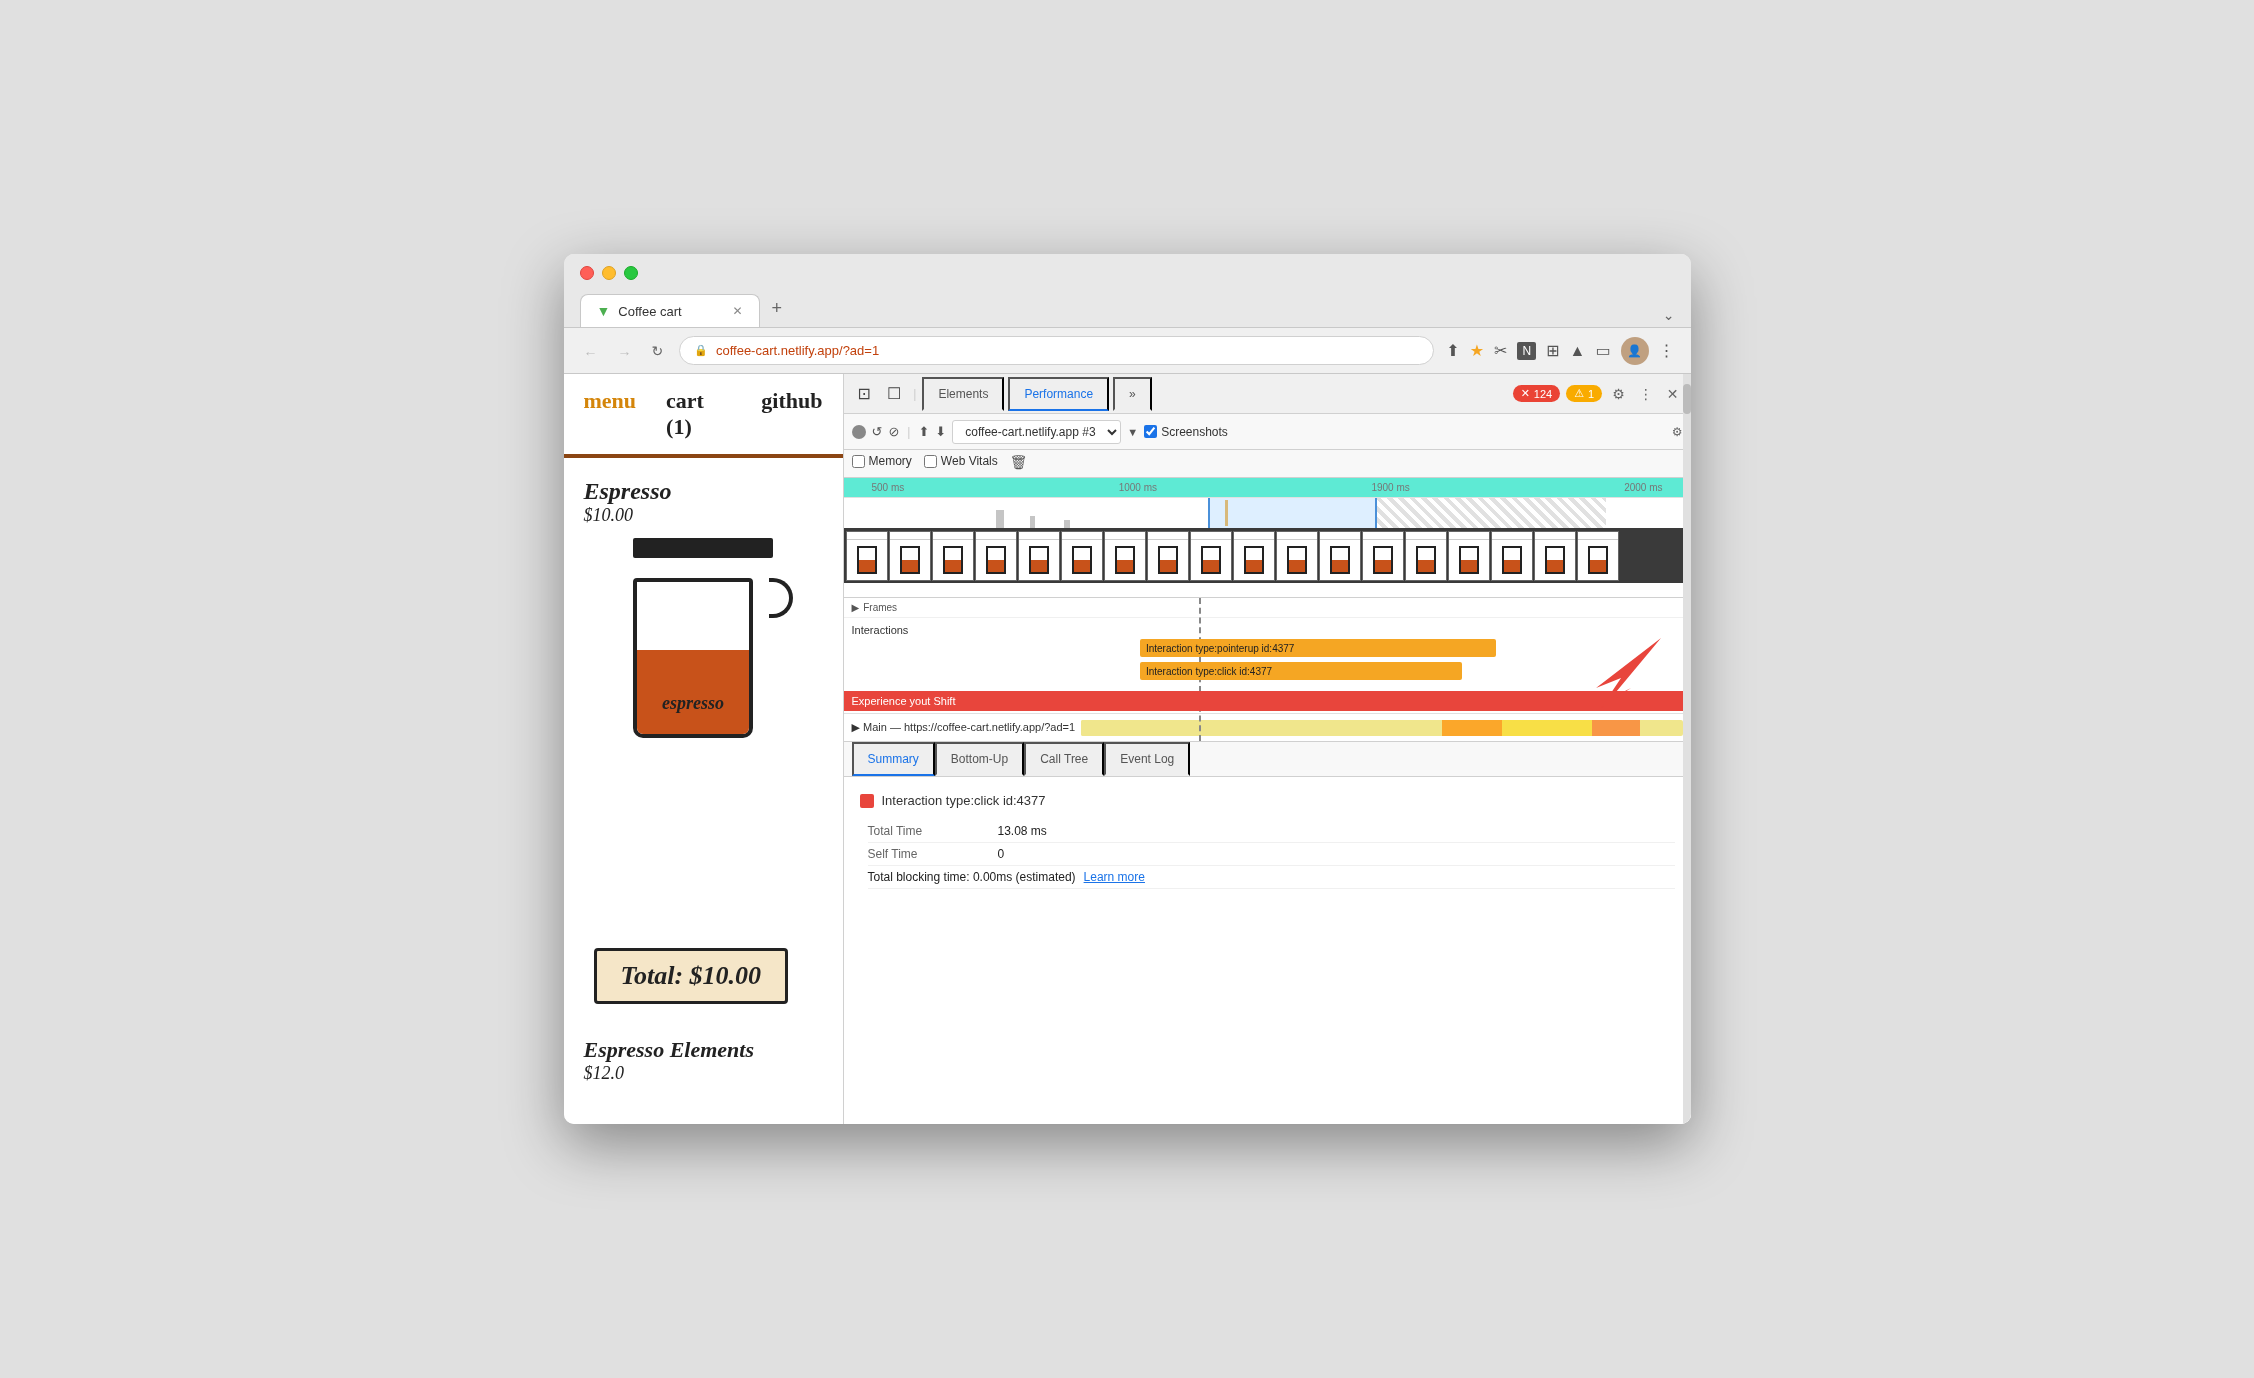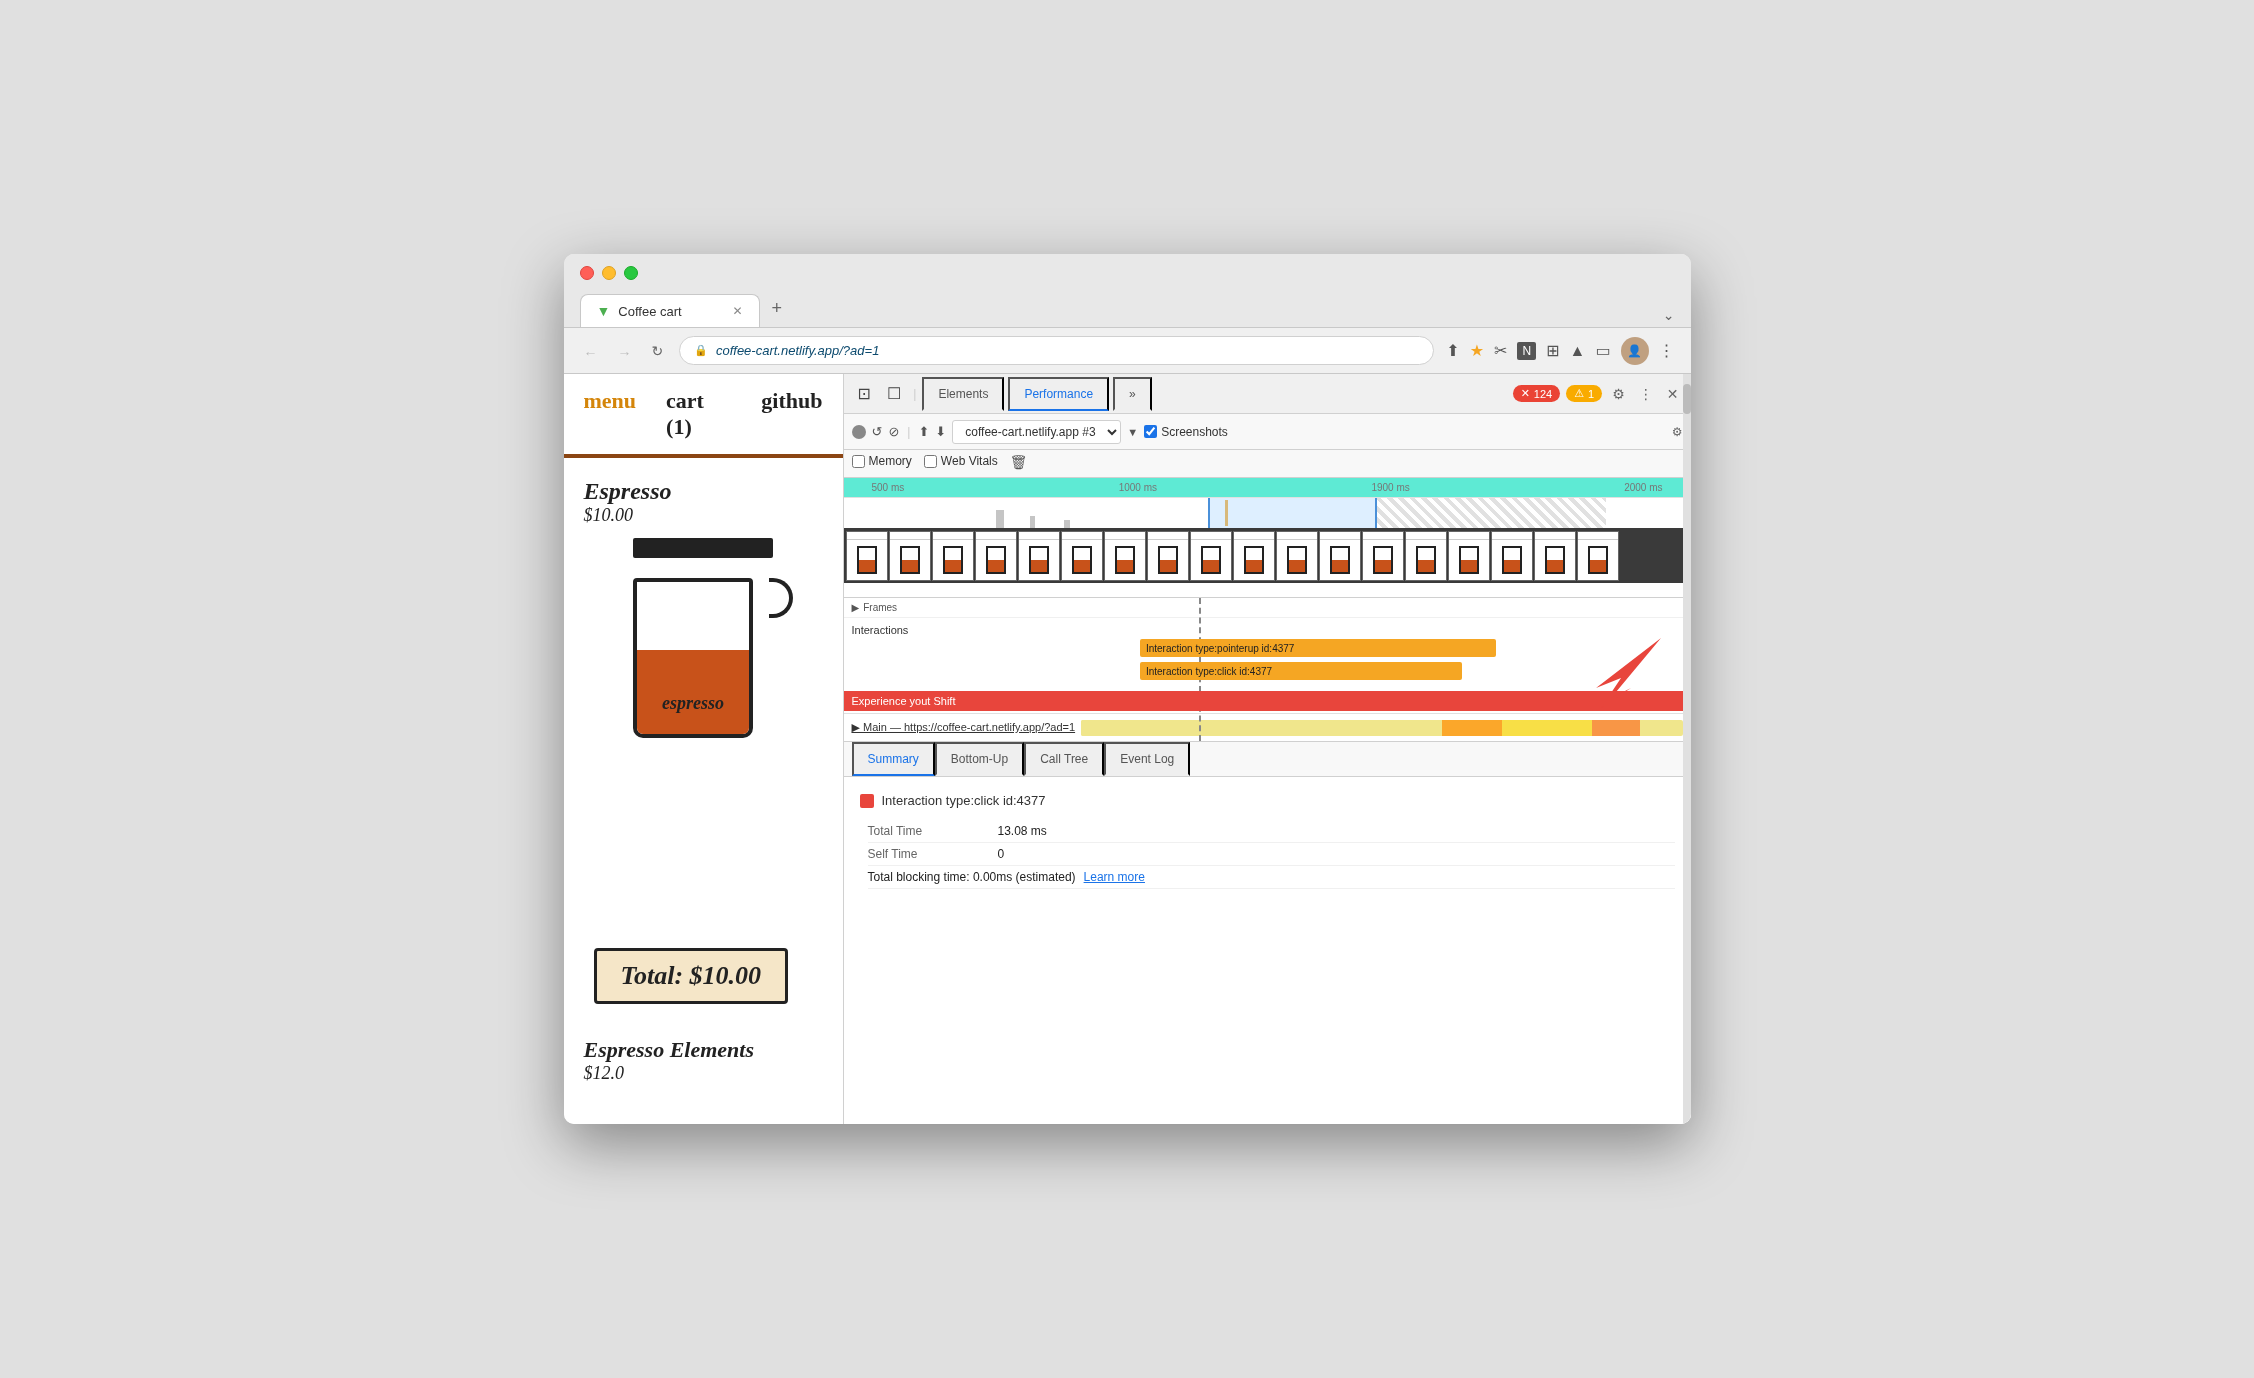--- a/index.html
+++ b/index.html
@@ -117,21 +117,21 @@
       border: 1px solid #d0d0d0;
       border-radius: 20px;
       padding: 6px 14px;
       display: flex;
       align-items: center;
       gap: 8px;
       font-size: 13px;
     }
 
     .url-lock { color: #888; font-size: 11px; }
-    .url-text { color: #0c4a6e; flex: 1; font-style: italic; }
+    .url-text { color: #c2410c; flex: 1; }
 
     .toolbar-right {
       display: flex;
       gap: 10px;
       align-items: center;
     }
 
     .toolbar-icon {
       color: #555;
       font-size: 16px;
@@ -1059,21 +1059,21 @@
             <div style="position:absolute;height:18px;border-radius:2px;background:#f5a623;left:35%;width:38%;display:flex;align-items:center;padding:0 6px;font-size:10px;color:#222;white-space:nowrap;">
               <span>Interaction type:click id:4377</span>
             </div>
           </div>
         </div>
 
         <div style="height:20px;background:#e8453c;margin:2px 0;display:flex;align-items:center;padding:0 8px;font-size:11px;color:white;position:relative;">
           <span>Experience yout Shift</span>
         </div>
 
-        <div style="display:flex;align-items:center;height:28px;padding:0 8px;font-size:11px;color:#333;gap:6px;border-top:1px solid #e0e0e0;text-decoration:underline;">
+        <div style="display:flex;align-items:center;height:28px;padding:0 8px;font-size:11px;color:#333;gap:6px;border-top:1px solid #e0e0e0;">
           <span>▶ Main — https://coffee-cart.netlify.app/?ad=1</span>
           <div style="flex:1;height:16px;background:#f0e68c;border-radius:2px;overflow:hidden;display:flex;">
             <div style="width:60%;height:100%;background:#f0e68c;"></div>
             <div style="width:10%;height:100%;background:#ff8c00;opacity:0.7;"></div>
             <div style="width:15%;height:100%;background:#ffd700;opacity:0.5;"></div>
             <div style="width:8%;height:100%;background:#ff4500;opacity:0.5;"></div>
           </div>
         </div>
 
         <svg class="red-arrow" style="position:absolute;right:20px;top:30px;width:100px;height:80px;pointer-events:none;z-index:20;">

